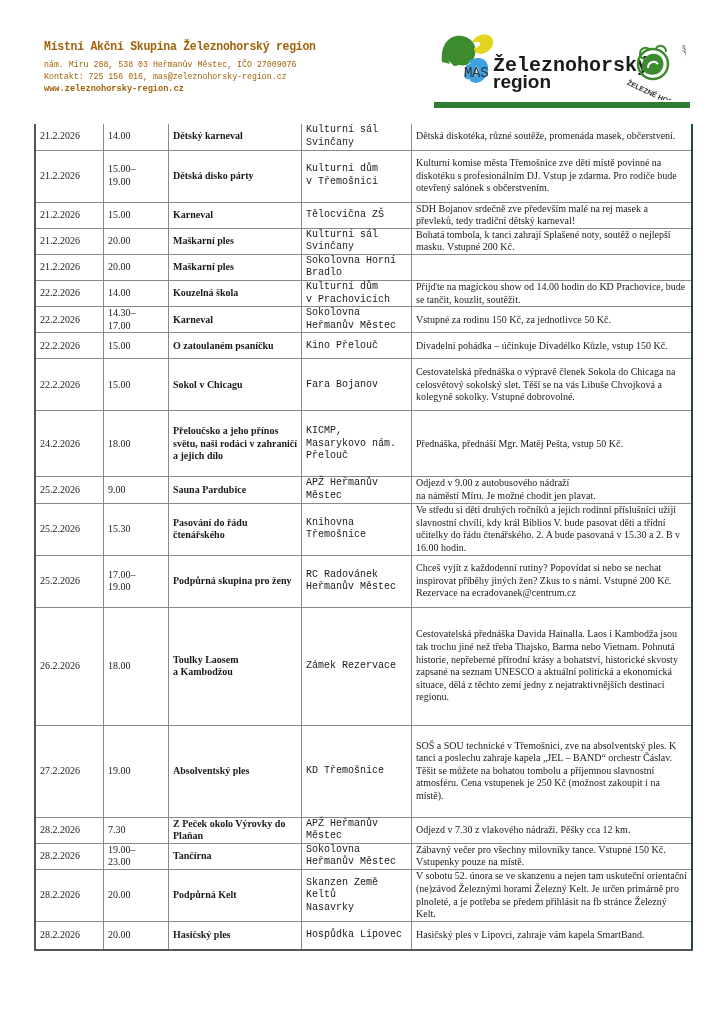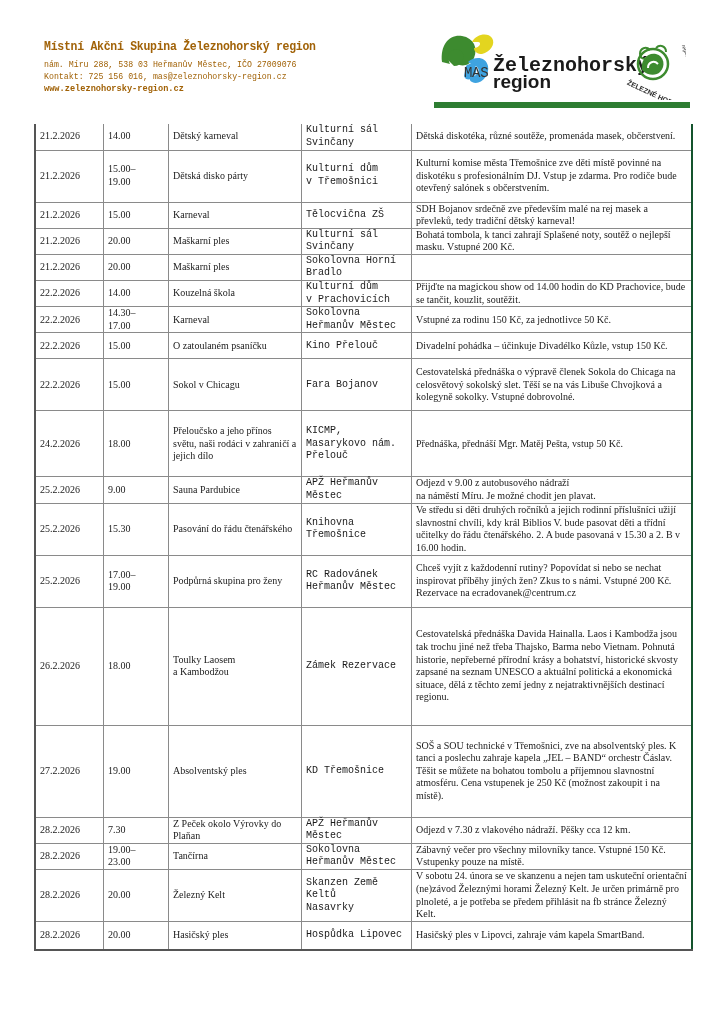--- a/index.html
+++ b/index.html
@@ -12,21 +12,21 @@
     .logo-mas .mas-text { position: absolute; left: 0px; top: 33px; font-family: Liberation Mono, monospace; font-size: 14px; color: #333; letter-spacing: -0.3px; margin-left: 32px; }
     .logo-mas .name1 { position: absolute; left: 61px; top: 22px; font-family: Liberation Mono, monospace; font-size: 20px; font-weight: bold; color: #1a1a1a; }
     .logo-mas .name2 { position: absolute; left: 61px; top: 39px; font-family: "Liberation Sans", sans-serif; font-size: 19px; font-weight: bold; color: #1a1a1a; }
     .logo-mas svg { position: absolute; left: 8px; top: 0px; }
     .logo-hory { position: absolute; left: 620px; top: 34px; width: 66px; height: 66px; }
     .green-bar { position: absolute; left: 434px; top: 102px; width: 256px; height: 6px; background: #2e7d32; }
     table { position: absolute; left: 34px; top: 124px; border-collapse: collapse; font-family: "Liberation Serif", serif; font-size: 10px; color: #1a1a1a; table-layout: fixed; }
     td { border: 1px solid #8a8a8a; padding: 0 4px; line-height: 12.6px; vertical-align: middle; }
     td.c-date { width: 59px; }
     td.c-time { width: 56px; text-align: left; }
-    td.c-title { width: 124px; font-weight: normal; }
+    td.c-title { width: 124px; font-weight: bold; }
     td.c-place { width: 101px; font-family: Liberation Mono, monospace; }
     td.c-desc { width: 271px; }
     tr:first-child td { border-top: none; }
     td:first-child { border-left: 2px solid #555; }
     td:last-child { border-right: 2px solid #14532d; }
     tr:last-child td { border-bottom: 2px solid #555; }
     .pl { white-space: pre-line; }
   </style>
 </head>
 <body>
@@ -201,24 +201,24 @@
         <td class="c-time pl">19.00–
 23.00</td>
         <td class="c-title pl">Tančírna</td>
         <td class="c-place pl">Sokolovna
 Heřmanův Městec</td>
         <td class="c-desc pl">Zábavný večer pro všechny milovníky tance. Vstupné 150 Kč. Vstupenky pouze na místě.</td>
       </tr>
       <tr style="height: 52px;">
         <td class="c-date pl">28.2.2026</td>
         <td class="c-time pl">20.00</td>
-        <td class="c-title pl">Železný Kelt</td>
+        <td class="c-title pl">Podpůrná Kelt</td>
         <td class="c-place pl">Skanzen Země Keltů
 Nasavrky</td>
-        <td class="c-desc pl">V sobotu 24. února se ve skanzenu a nejen tam uskuteční orientační (ne)závod Železnými horami Železný Kelt. Je určen primárně pro plnoleté, a je potřeba se předem přihlásit na fb stránce Železný Kelt.</td>
+        <td class="c-desc pl">V sobotu 52. února se ve skanzenu a nejen tam uskuteční orientační (ne)závod Železnými horami Železný Kelt. Je určen primárně pro plnoleté, a je potřeba se předem přihlásit na fb stránce Železný Kelt.</td>
       </tr>
       <tr style="height: 28px;">
         <td class="c-date pl">28.2.2026</td>
         <td class="c-time pl">20.00</td>
         <td class="c-title pl">Hasičský ples</td>
         <td class="c-place pl">Hospůdka Lipovec</td>
         <td class="c-desc pl">Hasičský ples v Lipovci, zahraje vám kapela SmartBand.</td>
       </tr>
     </tbody>
 </table>

